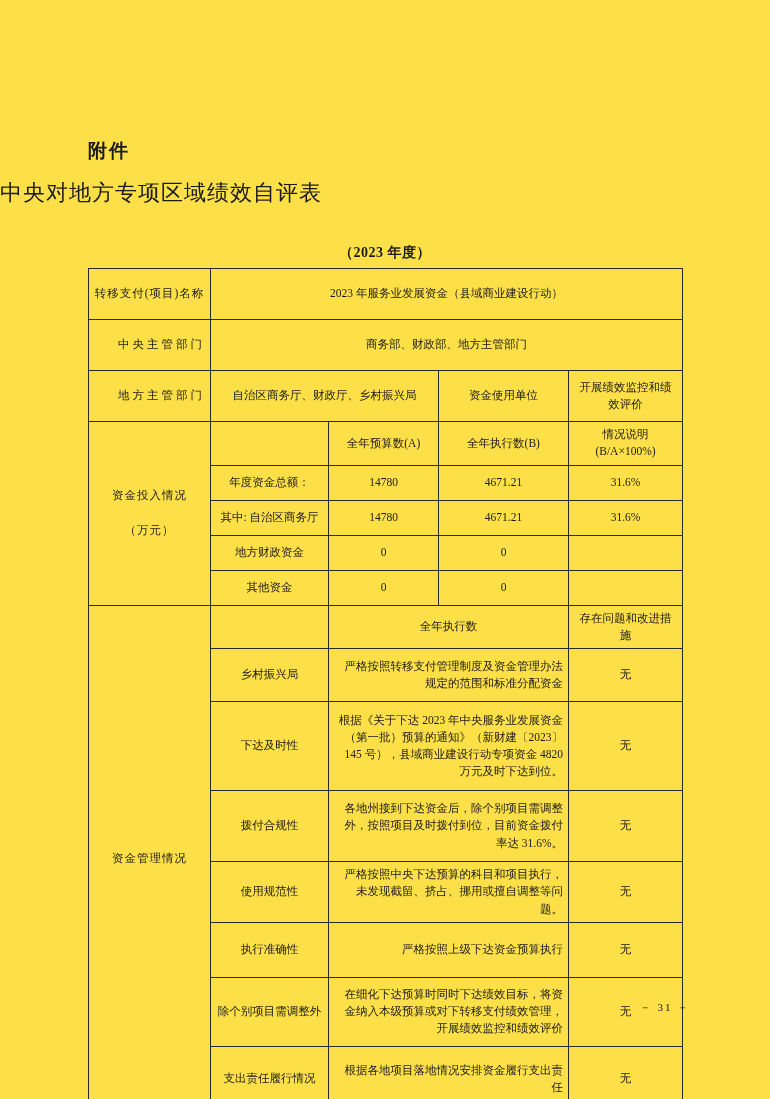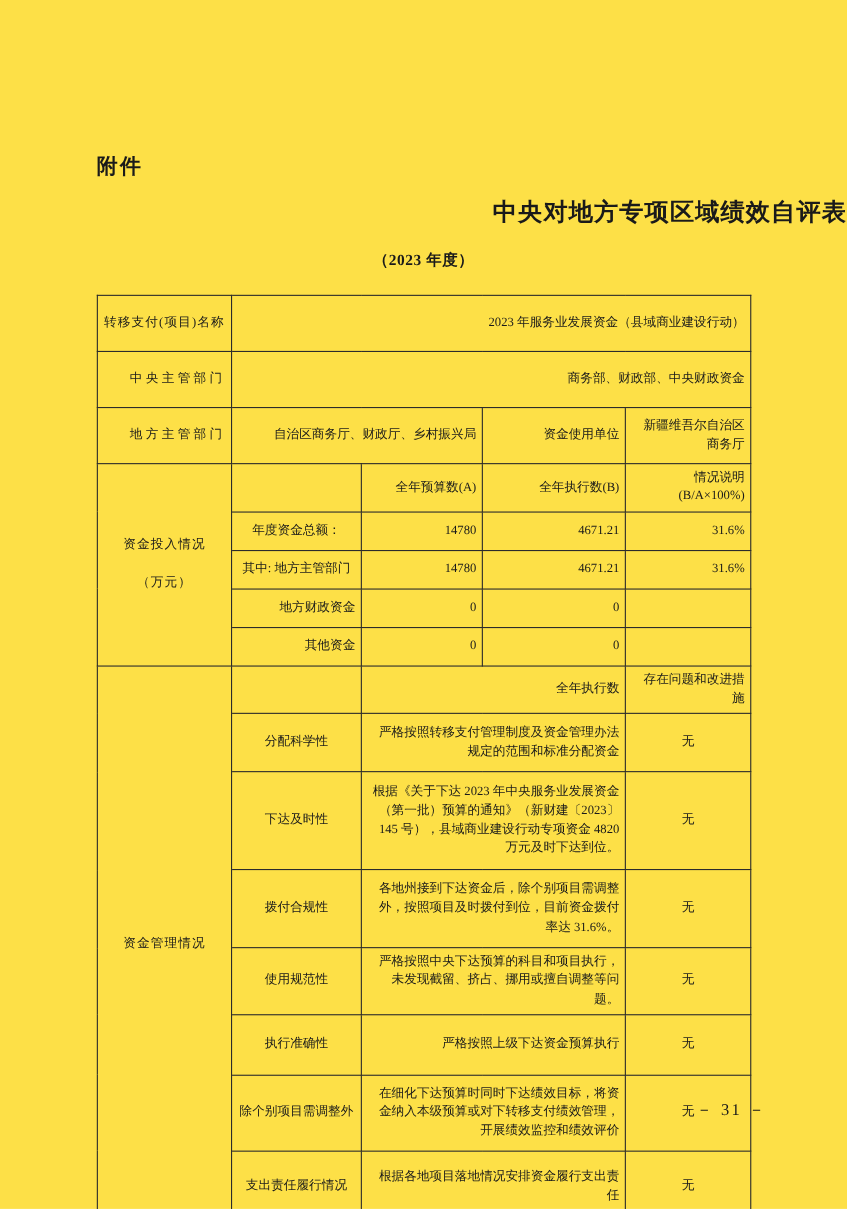--- a/index.html
+++ b/index.html
@@ -27,28 +27,28 @@
     left: 88px;
     top: 138px;
     font-size: 19px;
     font-weight: bold;
     letter-spacing: 2px;
   }
   .doc-title {
     position: absolute;
     left: 0; top: 178px;
     width: 770px;
-    text-align: right;
+    text-align: left;
     font-size: 22px;
-    font-weight: bold;
+    font-weight: normal;
     letter-spacing: 1px;
   }
   .doc-subtitle {
     position: absolute;
-    left: 0; top: 228px;
+    left: 0; top: 244px;
     width: 770px;
     text-align: center;
     font-size: 14px;
     font-weight: bold;
     letter-spacing: 0.5px;
   }
   table.main {
     position: absolute;
     left: 88px;
     top: 268px;
@@ -57,39 +57,39 @@
     table-layout: fixed;
   }
   table.main td {
     border: 1px solid #2b2b2b;
     font-size: 11.5px;
     padding: 4px 5px;
     vertical-align: middle;
     line-height: 1.5;
     font-family: Liberation Serif, serif;
   }
-  .c-center { text-align: right; }
+  .c-center { text-align: center; }
   .c-left { text-align: center; }
   .lbl {
     text-align: center;
     letter-spacing: 1px;
   }
   .lbl-spread {
     text-align: right;
     letter-spacing: 3px;
   }
   .cell-top { vertical-align: top; }
   .two-line { line-height: 1.45; }
   .page-number {
     position: absolute;
     left: 0;
     top: 1000px;
     width: 770px;
     text-align: center;
-    font-size: 15px;
+    font-size: 11px;
     letter-spacing: 2px;
     padding-left: 560px;
     box-sizing: border-box;
   }
   .desc {
     text-align: right;
     line-height: 1.55;
   }
 </style>
 </head>
@@ -111,28 +111,28 @@
     </colgroup>
     <tbody>
 
       <tr>
         <td class="lbl" style="height:42px">转移支付(项目)名称</td>
         <td class="c-center" colspan="4">2023 年服务业发展资金（县域商业建设行动）</td>
       </tr>
 
       <tr>
         <td class="lbl-spread" style="height:42px">中央主管部门</td>
-        <td class="c-center" colspan="4">商务部、财政部、中央财政资金</td>
+        <td class="c-center" colspan="4">商务部、财政部、地方主管部门</td>
       </tr>
 
       <tr>
         <td class="lbl-spread" style="height:42px">地方主管部门</td>
         <td class="c-center" colspan="2">自治区商务厅、财政厅、乡村振兴局</td>
         <td class="c-center">资金使用单位</td>
-        <td class="c-center">新疆维吾尔自治区商务厅</td>
+        <td class="c-center">开展绩效监控和绩效评价</td>
       </tr>
 
       <tr>
         <td class="lbl" rowspan="5" style="height:38px">
           <div>资金投入情况</div>
           <div style="height:18px"></div>
           <div>（万元）</div>
         </td>
         <td></td>
         <td class="c-center">全年预算数(A)</td>
@@ -144,21 +144,21 @@
       </tr>
 
       <tr>
         <td class="c-left" style="height:26px">年度资金总额：</td>
         <td class="c-center">14780</td>
         <td class="c-center">4671.21</td>
         <td class="c-center">31.6%</td>
       </tr>
 
       <tr>
-        <td class="c-left" style="height:26px">其中: 地方主管部门</td>
+        <td class="c-left" style="height:26px">其中: 自治区商务厅</td>
         <td class="c-center">14780</td>
         <td class="c-center">4671.21</td>
         <td class="c-center">31.6%</td>
       </tr>
 
       <tr>
         <td class="c-center" style="height:26px">地方财政资金</td>
         <td class="c-center">0</td>
         <td class="c-center">0</td>
         <td class="c-center"></td>
@@ -172,21 +172,21 @@
       </tr>
 
       <tr>
         <td class="lbl" rowspan="8">资金管理情况</td>
         <td></td>
         <td class="c-center" colspan="2">全年执行数</td>
         <td class="c-center">存在问题和改进措施</td>
       </tr>
 
       <tr>
-        <td class="c-left" style="height:44px">分配科学性</td>
+        <td class="c-left" style="height:44px">乡村振兴局</td>
         <td class="desc cell-top" colspan="2">严格按照转移支付管理制度及资金管理办法规定的范围和标准分配资金</td>
         <td class="c-left cell-top">无</td>
       </tr>
 
       <tr>
         <td class="c-left" style="height:80px">下达及时性</td>
         <td class="desc cell-top" colspan="2">根据《关于下达 2023 年中央服务业发展资金（第一批）预算的通知》（新财建〔2023〕145 号），县域商业建设行动专项资金 4820 万元及时下达到位。</td>
         <td class="c-left cell-top">无</td>
       </tr>
 

